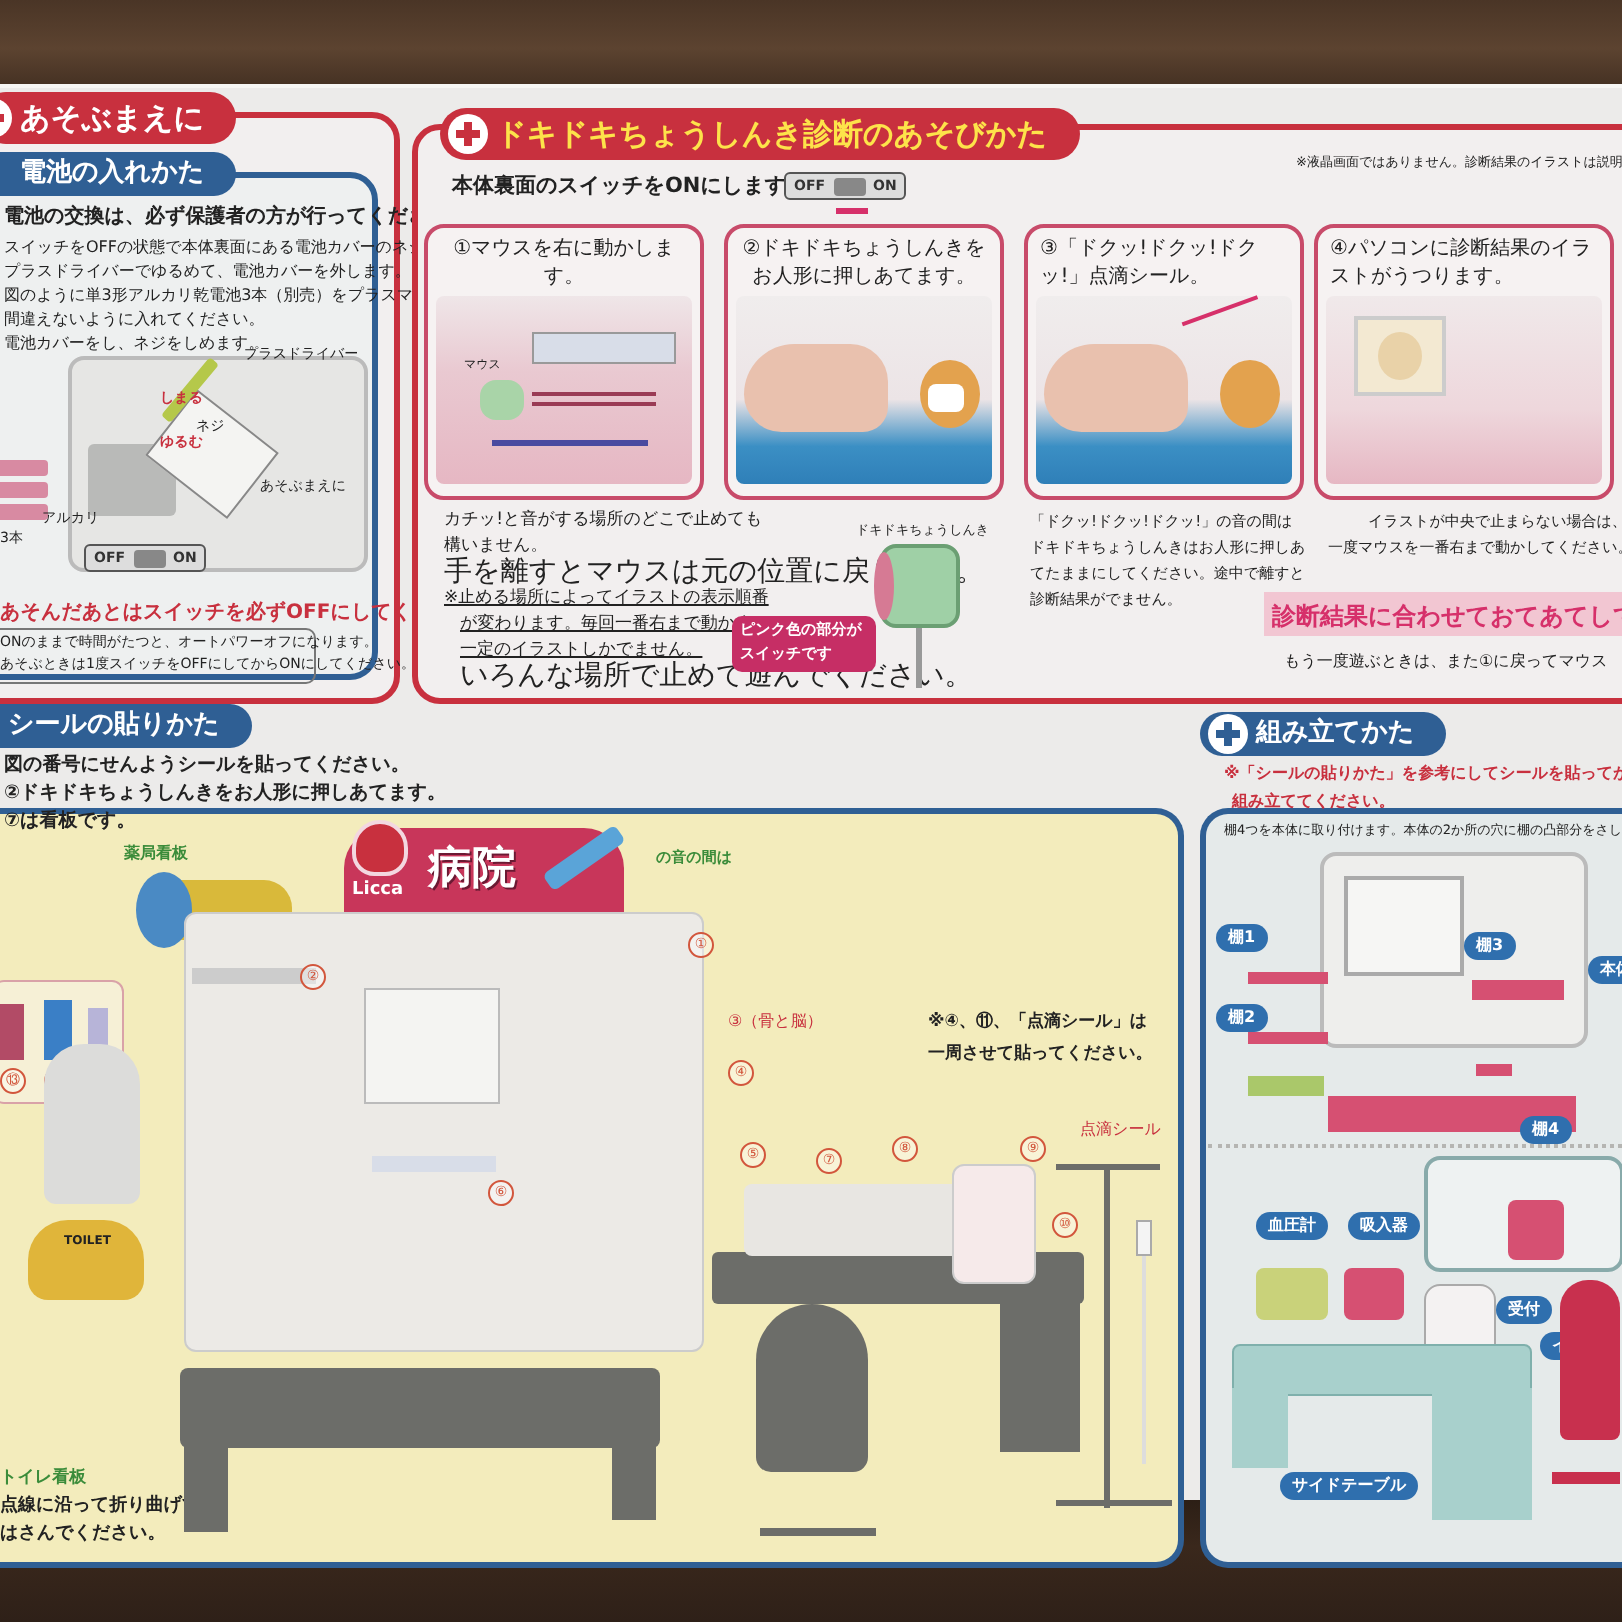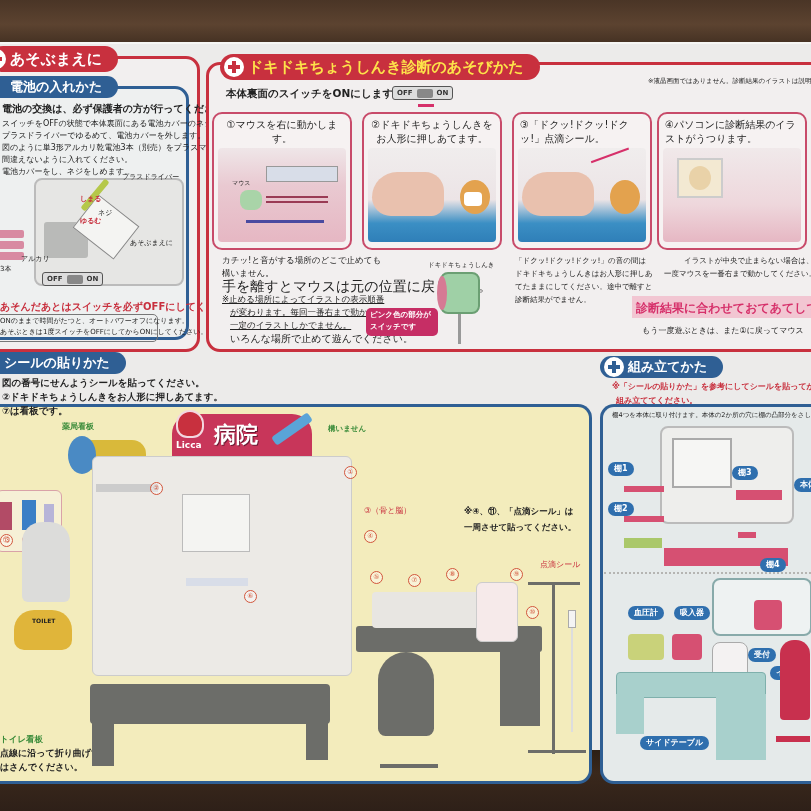--- a/index.html
+++ b/index.html
@@ -178,21 +178,21 @@
       <div class="abs" style="left:26px; top:18px; width:22px; height:24px; background:#e9d2a8; border-radius:50%;"></div>
     </div>
   </div>
 
   <div class="txt" style="left:222px; top:210px; font-size:8.5px; line-height:13px;">カチッ!と音がする場所のどこで止めても</div>
   <div class="txt" style="left:222px; top:223px; font-size:8.5px; line-height:13px;">構いません。</div>
   <div class="txt" style="left:222px; top:236px; font-size:14px; line-height:13px;">手を離すとマウスは元の位置に戻ります。</div>
   <div class="txt" style="left:222px; top:249px; font-size:8.5px; line-height:13px; text-decoration:underline;">※止める場所によってイラストの表示順番</div>
   <div class="txt" style="left:230px; top:262px; font-size:8.5px; line-height:13px; text-decoration:underline;">が変わります。毎回一番右まで動かすと</div>
   <div class="txt" style="left:230px; top:275px; font-size:8.5px; line-height:13px; text-decoration:underline;">一定のイラストしかでません。</div>
-  <div class="txt" style="left:230px; top:288px; font-size:10px; line-height:13px;text-align:right;">いろんな場所で止めて遊んでください。</div>
+  <div class="txt" style="left:230px; top:288px; font-size:14px; line-height:13px;text-align:right;">いろんな場所で止めて遊んでください。</div>
 
   <div class="txt" style="left:428px; top:214px; font-size:6.5px;">ドキドキちょうしんき</div>
   <div class="abs" style="left:440px; top:228px; width:40px; height:42px; background:#9fd0a6; border-radius:8px; border:2px solid #6b9f73;"></div>
   <div class="abs" style="left:437px; top:232px; width:10px; height:34px; background:#d67a94; border-radius:50%;"></div>
   <div class="abs" style="left:458px; top:270px; width:3px; height:30px; background:#999;"></div>
   <div class="abs" style="left:366px; top:264px; width:72px; height:28px; background:#c62e65; border-radius:5px;"></div>
   <div class="txt bold" style="left:370px; top:265px; font-size:7.5px; line-height:12px; color:#fff;">ピンク色の部分が</div>
   <div class="txt bold" style="left:370px; top:277px; font-size:7.5px; line-height:12px; color:#fff;">スイッチです</div>
 
   <div class="txt" style="left:515px; top:210px; font-size:7.5px; line-height:13px;">「ドクッ!ドクッ!ドクッ!」の音の間は</div>
@@ -227,21 +227,21 @@
   <div class="abs" style="left:44px; top:460px; width:10px; height:26px; background:#b7b4d8;"></div>
   <div class="num" style="left:0px; top:490px;">⑬</div>
   <div class="num" style="left:22px; top:490px;">⑭</div>
   <div class="num" style="left:44px; top:490px;">⑮</div>
 
   <div class="abs" style="left:172px; top:370px; width:140px; height:42px; background:#c8365a; border-radius:20px 20px 0 0;"></div>
   <div class="abs" style="left:176px; top:366px; width:28px; height:28px; background:#c8303e; border-radius:50% 50% 40% 40%; border:2px solid #f3d7e0;"></div>
   <div class="txt bold" style="left:176px; top:394px; font-size:9px; color:#fff;">Licca</div>
   <div class="txt bold" style="left:214px; top:378px; font-size:22px; line-height:26px; color:#fff; text-shadow:1px 1px 0 #6b1a33;">病院</div>
   <div class="abs" style="left:270px; top:380px; width:44px; height:10px; background:#5aa4d8; transform:rotate(-35deg); border-radius:3px;"></div>
-  <div class="txt bold greentxt" style="left:328px; top:378px; font-size:7.5px;">構いません</div>
+  <div class="txt bold greentxt" style="left:328px; top:378px; font-size:7.5px;">の音の間は</div>
 
   <div class="abs" style="left:92px; top:412px; width:260px; height:220px; background:#eceae6; border:1px solid #ccc; border-radius:6px;"></div>
   <div class="abs" style="left:182px; top:450px; width:68px; height:58px; background:#f4f4f2; border:1px solid #bbb;"></div>
   <div class="abs" style="left:96px; top:440px; width:62px; height:8px; background:#ccc;"></div>
   <div class="abs" style="left:186px; top:534px; width:62px; height:8px; background:#d8dde8;"></div>
   <div class="abs" style="left:22px; top:478px; width:48px; height:80px; background:#dcdcda; border-radius:20px 20px 6px 6px;"></div>
   <div class="abs" style="left:14px; top:566px; width:58px; height:40px; background:#e0b53a; border-radius:20px 20px 10px 10px;"></div>
   <div class="txt bold" style="left:32px; top:570px; font-size:6px;">TOILET</div>
   <div class="txt bold greentxt" style="left:0px; top:688px; font-size:8.5px;">トイレ看板</div>
   <div class="txt bold" style="left:0px; top:702px; font-size:9px;">点線に沿って折り曲げて</div>

